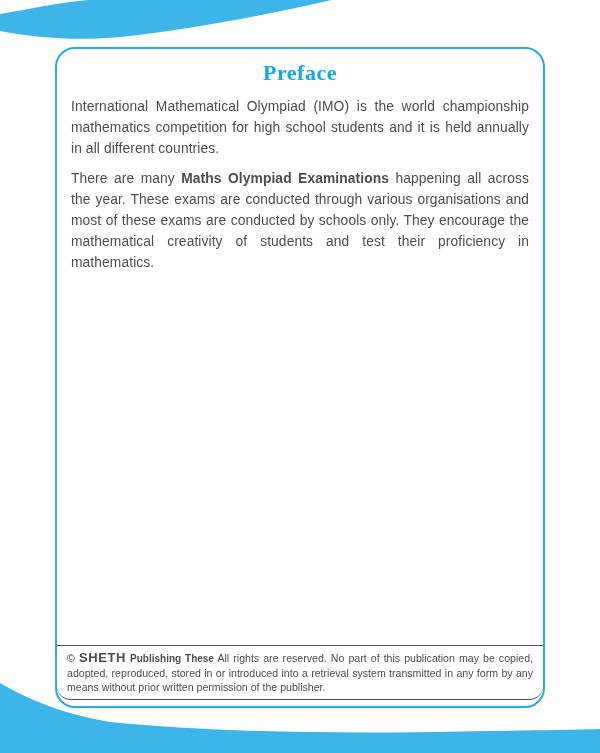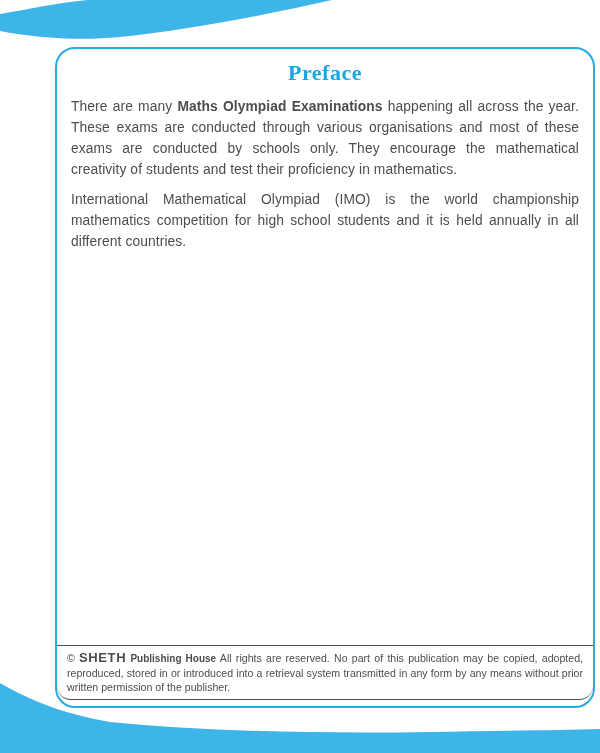--- a/index.html
+++ b/index.html
@@ -17,21 +17,21 @@
     overflow:hidden;
     font-family:"Liberation Sans", sans-serif;
   }
   .wave{position:absolute;left:0;width:600px;display:block;}
   .wave-top{top:0;height:55px;}
   .wave-bottom{bottom:0;height:85px;}
   .panel{
     position:absolute;
     left:55px;
     top:47px;
-    width:540px;
+    width:490px;
     height:661px;
     border:2px solid var(--border-blue);
     border-radius:20px;
     background:#ffffff;
   }
   .page-title{
     margin-top:11px;
     text-align:center;
     font-family:"Liberation Serif", serif;
     font-weight:bold;
@@ -87,20 +87,20 @@
 </svg>
 
 <svg class="wave wave-bottom" viewBox="0 0 600 85" preserveAspectRatio="none">
   <path d="M 0,15 C 30,32 60,45 110,54 C 200,63 320,66 430,64 C 500,63 560,62 600,61 L 600,85 L 0,85 Z" fill="#3eb5e9"></path>
 </svg>
 
 <div class="panel">
   <h1 class="page-title">Preface</h1>
 
   <div class="body-text">
+    <p><span>International Mathematical Olympiad (IMO) is the world championship mathematics competition for high school students and it is held annually in all different countries.</span></p>
     <p><span>There are many </span><b>Maths Olympiad Examinations</b><span> happening all across the year. These exams are conducted through various organisations and most of these exams are conducted by schools only. They encourage the mathematical creativity of students and test their proficiency in mathematics.</span></p>
-    <p><span>International Mathematical Olympiad (IMO) is the world championship mathematics competition for high school students and it is held annually in all different countries.</span></p>
   </div>
 
   <div class="copyright-strip">
-    <p class="copyright-text"><span>© </span><b class="publisher-name">SHETH</b><span> </span><b class="publisher-sub">Publishing House</b><span> All rights are reserved. No part of this publication may be copied, adopted, reproduced, stored in or introduced into a retrieval system transmitted in any form by any means without prior written permission of the publisher.</span></p>
+    <p class="copyright-text"><span>© </span><b class="publisher-name">SHETH</b><span> </span><b class="publisher-sub">Publishing These</b><span> All rights are reserved. No part of this publication may be copied, adopted, reproduced, stored in or introduced into a retrieval system transmitted in any form by any means without prior written permission of the publisher.</span></p>
   </div>
 </div>
 
 </body></html>

